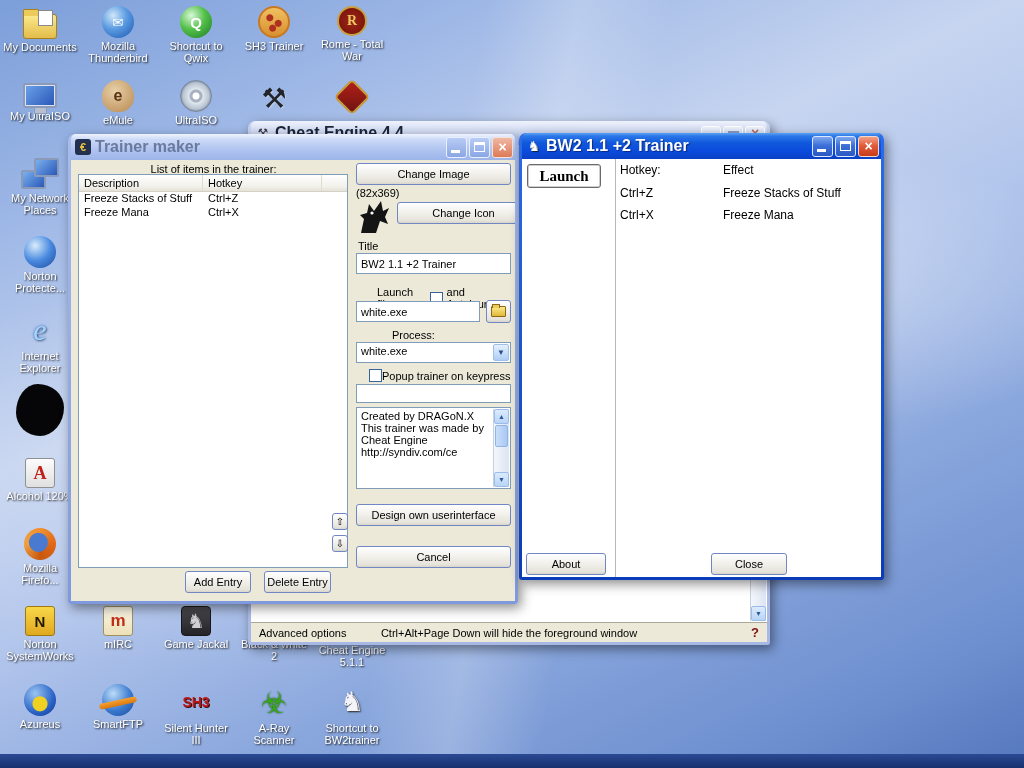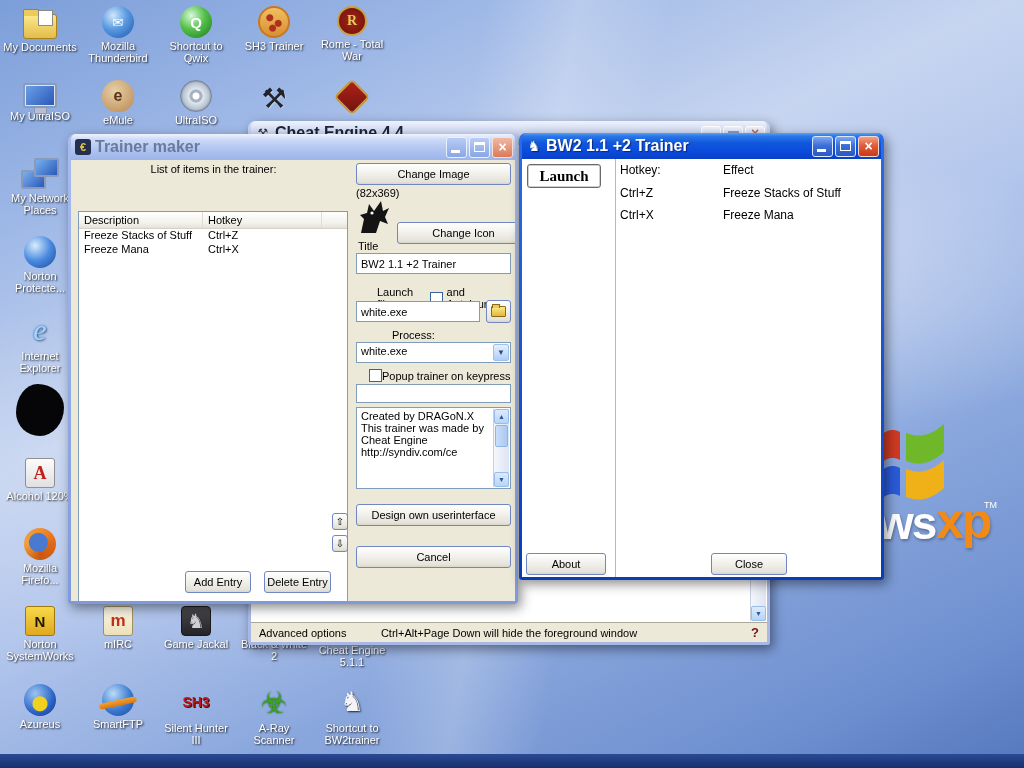--- a/index.html
+++ b/index.html
@@ -218,31 +218,20 @@
       <div class="desk-icon" style="left: 236px; top: 684px;">
         <div class="dicon ic-biohazard">☣</div>
         <div class="dlabel">A-Ray Scanner</div>
       </div>
       <div class="desk-icon" style="left: 314px; top: 684px;">
         <div class="dicon ic-wolf">♞</div>
         <div class="dlabel">Shortcut to BW2trainer</div>
       </div>
     </div>
 
-  <div id="xp-logo">
-    <svg width="72" height="88" viewBox="0 0 72 88">
-      <path d="M2 22 C10 14 16 12 24 16 L24 44 C16 40 10 42 2 50 Z" fill="#cf3a23"></path>
-      <path d="M30 17 C44 22 54 20 68 8 L68 36 C54 48 44 50 30 45 Z" fill="#6fb82a"></path>
-      <path d="M2 58 C10 50 16 48 24 52 L24 80 C16 76 10 78 2 86 Z" fill="#2a5ad8"></path>
-      <path d="M30 53 C44 58 54 56 68 44 L68 72 C54 84 44 86 30 81 Z" fill="#f0b018"></path>
-    </svg>
-    <span class="ws">ws</span>
-    <span class="xp">xp</span>
-    <span class="tm">TM</span>
-  </div>
 
   <div class="xp-window win-ghost" style="left:248px; top:121px; width:522px; height:524px; z-index:10;">
     <div class="tbar tbar-ghost">
       <span class="ticon" style="color:#3a3a46;">⚒</span>
       <span class="ttl ttl-ghost">Cheat Engine 4.4</span>
       <span class="tbtn b-ghost">
           <span class="g-min"></span>
         </span>
       <span class="tbtn b-ghost">
           <span class="g-max"></span>
@@ -272,21 +261,21 @@
         </span>
       <span class="tbtn b-max-i">
           <span class="g-max"></span>
         </span>
       <span class="tbtn b-close-i">×</span>
     </div>
     <div class="client" style="height:441px; background:#ece9d8;">
 
       <div class="lbl" style="left:0; top:3px; width:285px; text-align:center;">List of items in the trainer:</div>
 
-      <div class="lv" style="left:7px; top:14px; width:270px; height:394px;margin-top:37px;">
+      <div class="lv" style="left:7px; top:14px; width:270px; height:394px;">
         <div class="lv-head">
           <span class="lv-hcell lc1">Description</span>
           <span class="lv-hcell lc2">Hotkey</span>
         </div>
         <div class="lv-row">
           <span class="lc1">Freeze Stacks of Stuff</span>
           <span class="lc2">Ctrl+Z</span>
         </div>
         <div class="lv-row">
           <span class="lc1">Freeze Mana</span>
@@ -297,21 +286,21 @@
       <div class="xbtn" style="left:114px; top:411px; width:66px; height:22px;">Add Entry</div>
       <div class="xbtn" style="left:193px; top:411px; width:67px; height:22px;">Delete Entry</div>
 
       <div class="xbtn" style="left:285px; top:3px; width:155px; height:22px;">Change Image</div>
       <div class="lbl" style="left:285px; top:27px; width:155px; text-align:left;">(82x369)</div>
 
       <svg style="position:absolute; left:287px; top:39px;" width="33" height="36" viewBox="0 0 33 36">
         <path d="M3 34 L6 20 L2 16 L9 14 L11 5 L16 12 L23 2 L25 12 L31 9 L27 18 L30 25 L22 22 L18 34 Z" fill="#141414"></path>
         <circle cx="14" cy="14" r="1.6" fill="#fff"></circle>
       </svg>
-      <div class="xbtn" style="left:326px; top:62px; width:133px; height:22px;">Change Icon</div>
+      <div class="xbtn" style="left:326px; top:42px; width:133px; height:22px;">Change Icon</div>
 
       <div class="lbl" style="left:287px; top:80px;">Title</div>
       <input class="xinput" readonly="" style="left: 285px; top: 93px; width: 155px; height: 21px;" value="BW2 1.1 +2 Trainer">
 
       <div class="lbl" style="left:286px; top:126px; width:155px; display:flex; align-items:center; gap:4px;padding-left:20px;">
         <span>Launch file:</span>
         <span class="xcheck"></span>
         <span>and Autolaunch</span>
       </div>
       <input class="xinput" readonly="" style="left: 285px; top: 141px; width: 124px; height: 21px;" value="white.exe">

